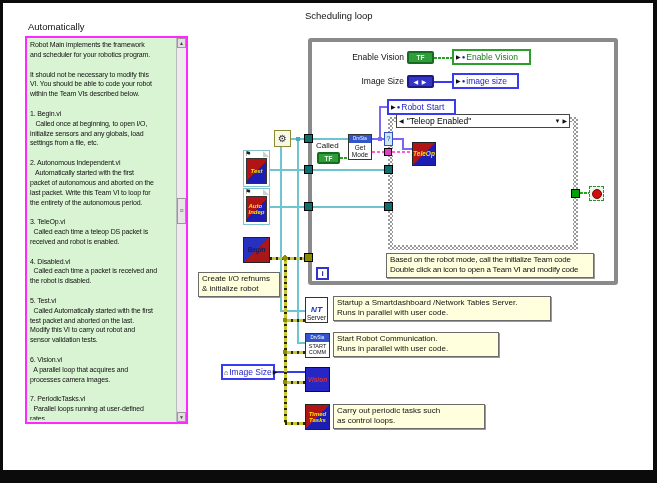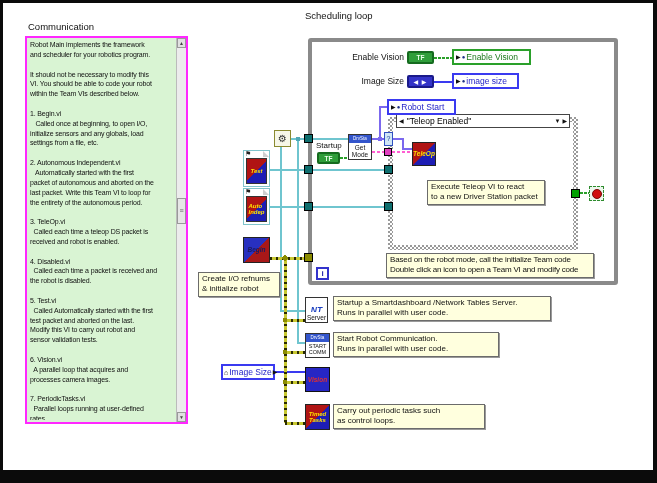--- a/index.html
+++ b/index.html
@@ -76,21 +76,21 @@
           justify-content:center;z-index:4;color:#111;}
   .vision-icon{background:#2626c4;border:1px solid #111;display:flex;align-items:center;justify-content:center;
         font-size:6.5px;font-weight:bold;font-style:italic;color:#e03030;z-index:4;}
   .house{font-size:7px;color:#111;margin-right:1px;}
 </style>
 </head>
 <body>
 
 <div id="canvas">
 
-  <div class="abs sec-label" style="left:28px;top:21px;">Communication</div>
+  <div class="abs sec-label" style="left:28px;top:21px;">Automatically</div>
   <div class="abs sec-label" style="left:305px;top:10px;">Scheduling loop</div>
 
   <div class="abs doc-box">
     <div class="doc-text">Robot Main implements the framework
 and scheduler for your robotics program.
 
 It should not be necessary to modify this
 VI. You should be able to code your robot
 within the Team VIs described below.
 
@@ -218,43 +218,41 @@
 
   <div class="abs global g-blue" style="left:387px;top:99px;width:69px;">
     <span class="play">▶</span>
     <span class="globe">●</span>
     <span>Robot Start</span>
   </div>
 
   <div class="abs gear" style="left:274px;top:130px;width:17px;height:17px;">
     <span>⚙</span>
   </div>
-  <div class="abs lbl" style="left:316px;top:141px;font-size:8px;">Startup</div>
+  <div class="abs lbl" style="left:316px;top:141px;font-size:8px;">Called</div>
   <div class="abs tfc" style="left:317px;top:152px;width:23px;height:12px;">TF</div>
   <div class="abs node" style="left:348px;top:134px;width:24px;height:26px;">
     <div class="hdr">DrvSta</div>
     <div class="bdy">Get
 Mode</div>
   </div>
 
   <div class="tunnel t-teal" style="left:304px;top:134px;width:9px;height:9px;"></div>
   <div class="tunnel t-teal" style="left:304px;top:165px;width:9px;height:9px;"></div>
   <div class="tunnel t-teal" style="left:304px;top:202px;width:9px;height:9px;"></div>
   <div class="tunnel t-olive" style="left:304px;top:253px;width:9px;height:9px;"></div>
 
   <div class="abs qterm" style="left:384px;top:132px;width:9px;height:14px;">?</div>
   <div class="tunnel t-pink" style="left:384px;top:148px;width:8px;height:8px;"></div>
   <div class="tunnel t-teal" style="left:384px;top:165px;width:9px;height:9px;"></div>
   <div class="tunnel t-teal" style="left:384px;top:202px;width:9px;height:9px;"></div>
 
   <div class="abs vi grad-rb" style="left:412px;top:142px;width:24px;height:24px;">
     <span>TeleOp</span>
   </div>
-  <div class="abs comment" style="left:427px;top:180px;width:118px;">Execute Teleop VI to react
-to a new Driver Station packet</div>
 
   <div class="tunnel t-green" style="left:571px;top:189px;width:9px;height:9px;"></div>
   <div class="abs stop" style="left:589px;top:186px;width:15px;height:15px;">
     <div class="dot"></div>
   </div>
 
   <div class="abs comment" style="left:386px;top:253px;width:208px;letter-spacing:-0.2px;">Based on the robot mode, call the initialize Team code
 Double click an icon to open a Team VI and modify code</div>
 
   <div class="abs iter" style="left:316px;top:267px;width:13px;height:13px;">i</div>

